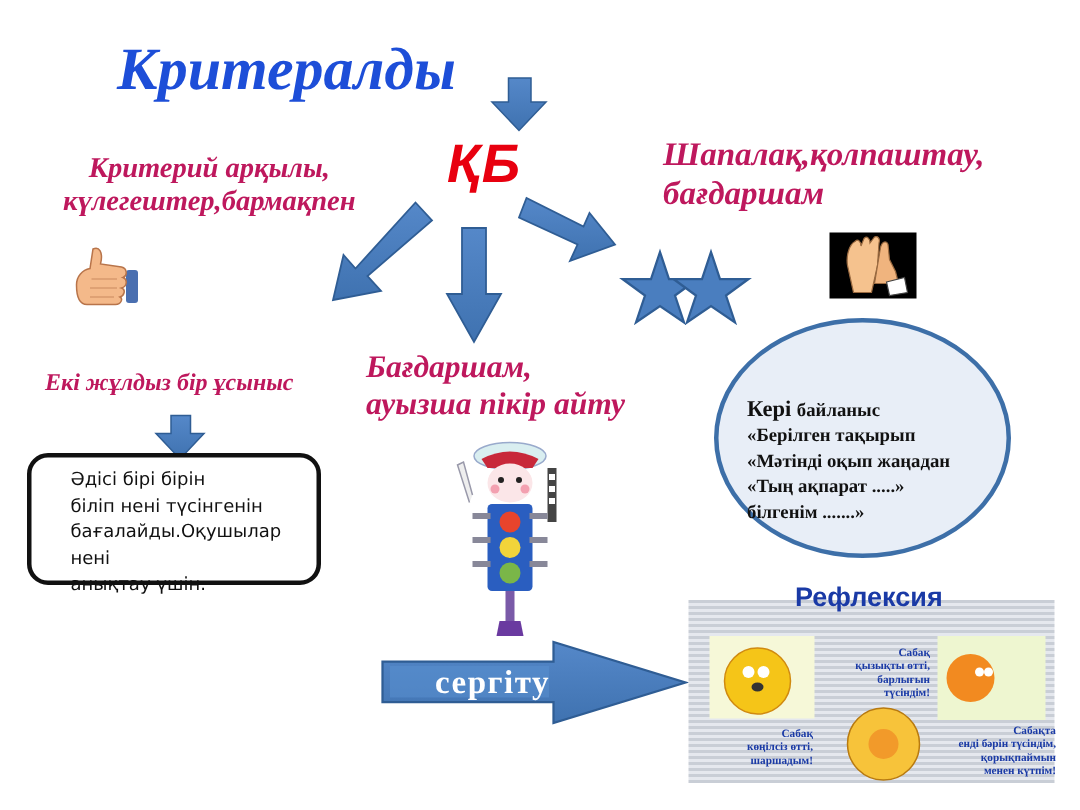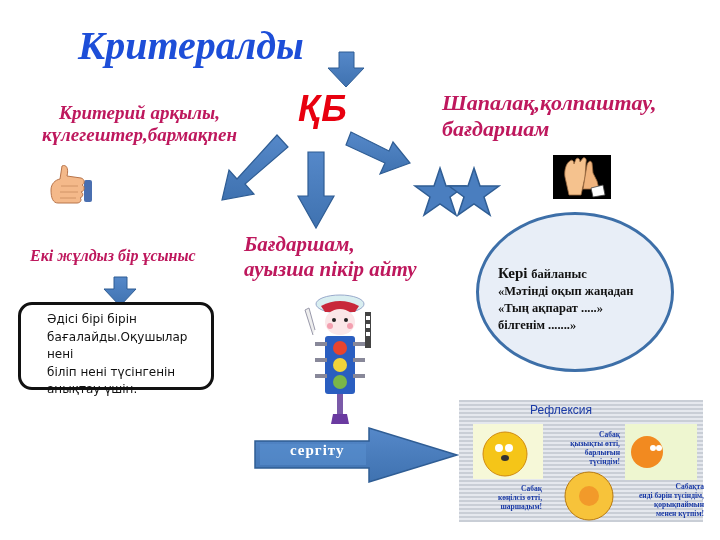--- a/index.html
+++ b/index.html
@@ -15,23 +15,23 @@
     .lbl-traffic { left: 244px; top: 232px; font-size: 21px; text-align: left; width: 200px; }
     .method-box { left: 18px; top: 302px; width: 196px; height: 88px; border: 3px solid #111; border-radius: 14px; background: #fff; padding: 6px 4px 0 26px; box-sizing: border-box; font-family: "DejaVu Sans", sans-serif; font-size: 12px; line-height: 17.5px; color: #111; }
     .feedback { left: 476px; top: 212px; width: 198px; height: 160px; border-radius: 50%; background: #e8eef7; border: 3px solid #3d6fa8; box-sizing: border-box; }
     .feedback-text { left: 498px; top: 230px; font-family: "Liberation Serif", serif; font-weight: bold; font-size: 12.5px; line-height: 17px; color: #111; white-space: nowrap; margin-top: 35px; }
     .feedback-text .head { font-size: 15px; }
     .feedback-text .head small { font-size: 12.5px; }
     .thumb { left: 48px; top: 162px; width: 46px; height: 46px; }
     .clap { left: 553px; top: 155px; width: 58px; height: 44px; background: #000; }
     .traffic { left: 295px; top: 290px; width: 90px; height: 135px; }
     .reflex { left: 459px; top: 400px; width: 244px; height: 122px; background: repeating-linear-gradient(0deg, #c9ced6 0px, #c9ced6 2px, #e5e8ee 2px, #e5e8ee 4px); }
-    .reflex-title { left: 530px; top: 403px; font-family: "Liberation Sans", sans-serif; font-weight: normal; font-size: 12px; color: #1a3aa6; }
+    .reflex-title { left: 530px; top: 388px; font-family: "Liberation Sans", sans-serif; font-weight: bold; font-size: 18px; color: #1a3aa6; }
     .rtxt { font-family: "Liberation Serif", serif; font-weight: bold; font-size: 7.5px; color: #1a3aa6; text-align: right; line-height: 9px; }
-    .sergitu-lbl { left: 290px; top: 442px; font-family: "Liberation Serif", serif; font-weight: bold; font-size: 15px; color: #ffffff; letter-spacing: 1px; }
+    .sergitu-lbl { left: 290px; top: 442px; font-family: "Liberation Serif", serif; font-weight: bold; font-size: 22px; color: #ffffff; letter-spacing: 1px; }
     svg { display: block; }
   </style>
 </head>
 <body>
 
 <div class="abs title">
   <span>Критералды</span>
 </div>
 
 <svg class="abs" style="left:0;top:0" width="720" height="540">
@@ -125,31 +125,32 @@
   <circle cx="45" cy="75" r="7" fill="#f2d43a"></circle>
   <circle cx="45" cy="92" r="7" fill="#7ab648"></circle>
   <rect x="42" y="104" width="6" height="20" fill="#7a5aa8"></rect>
   <path d="M36 134 L38 124 L52 124 L54 134 Z" fill="#6a3aa0"></path>
 </svg>
 
 <div class="abs lbl lbl-stars">Екі жұлдыз бір ұсыныс</div>
 
 <div class="abs method-box">
   <div>Әдісі бірі  бірін</div>
+  <div>біліп нені түсінгенін</div>
   <div>бағалайды.Оқушылар нені</div>
-  <div>біліп нені түсінгенін</div>
   <div>анықтау үшін.</div>
 </div>
 
 <div class="abs feedback"></div>
 <div class="abs feedback-text">
   <div class="head">
     <span>Кері</span>
     <small>байланыс</small>
   </div>
+  <div>«Берілген тақырып</div>
   <div>«Мәтінді оқып жаңадан</div>
   <div>«Тың ақпарат .....»</div>
   <div>білгенім .......»</div>
 </div>
 
 <div class="abs sergitu-lbl">сергіту</div>
 
 <div class="abs reflex"></div>
 <div class="abs reflex-title">Рефлексия</div>
 <svg class="abs" style="left:459px;top:418px" width="244" height="104" viewBox="0 0 244 104">

